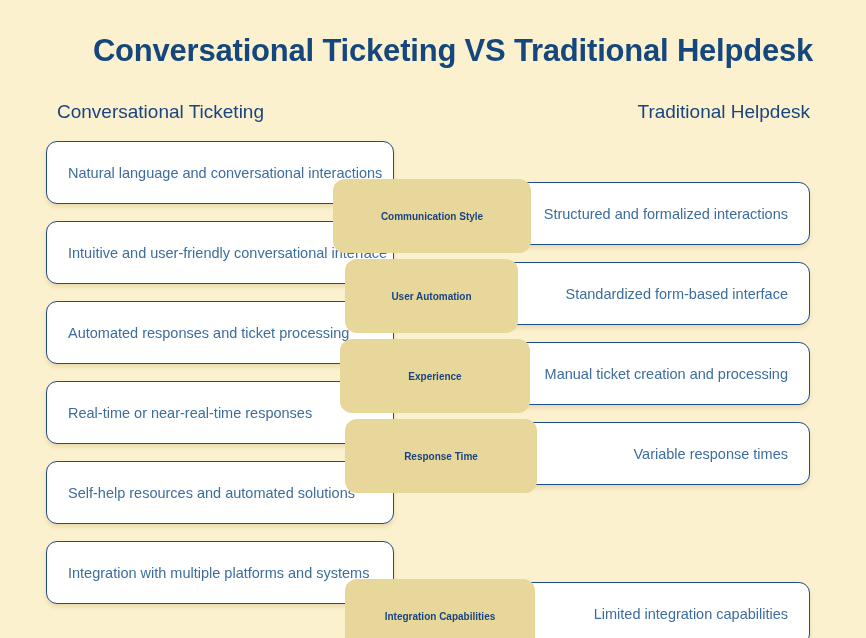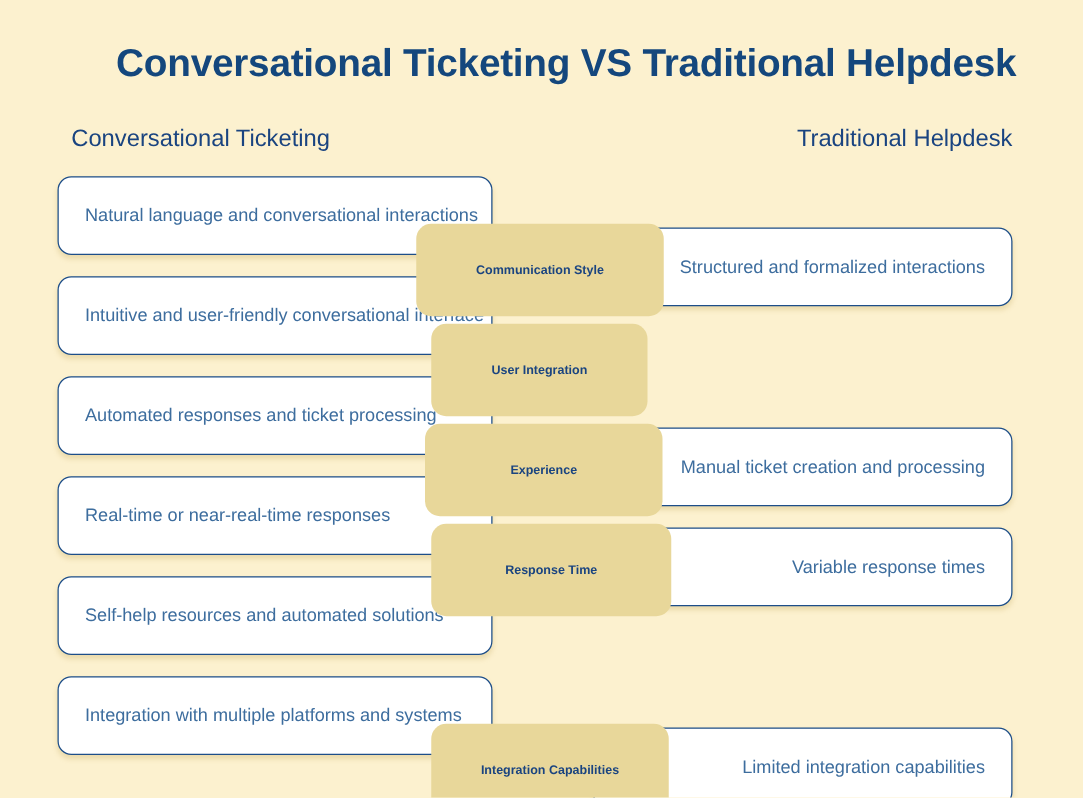--- a/index.html
+++ b/index.html
@@ -128,21 +128,24 @@
         </div>
         <div class="card right">
           <div class="card-text">Structured and formalized interactions</div>
         </div>
         <div class="badge" style="left: 333px; width: 198px;">Communication Style</div>
       </div>
       <div class="row">
         <div class="card left">
           <div class="card-text">Intuitive and user-friendly conversational interface</div>
         </div>
-        <div class="badge" style="left: 345px; width: 173px;">User Integration</div>
+        <div class="card right">
+          <div class="card-text">Standardized form-based interface</div>
+        </div>
+        <div class="badge" style="left: 345px; width: 173px;">User Automation</div>
       </div>
       <div class="row">
         <div class="card left">
           <div class="card-text">Automated responses and ticket processing</div>
         </div>
         <div class="card right">
           <div class="card-text">Manual ticket creation and processing</div>
         </div>
         <div class="badge" style="left: 340px; width: 190px;">Experience</div>
       </div>

